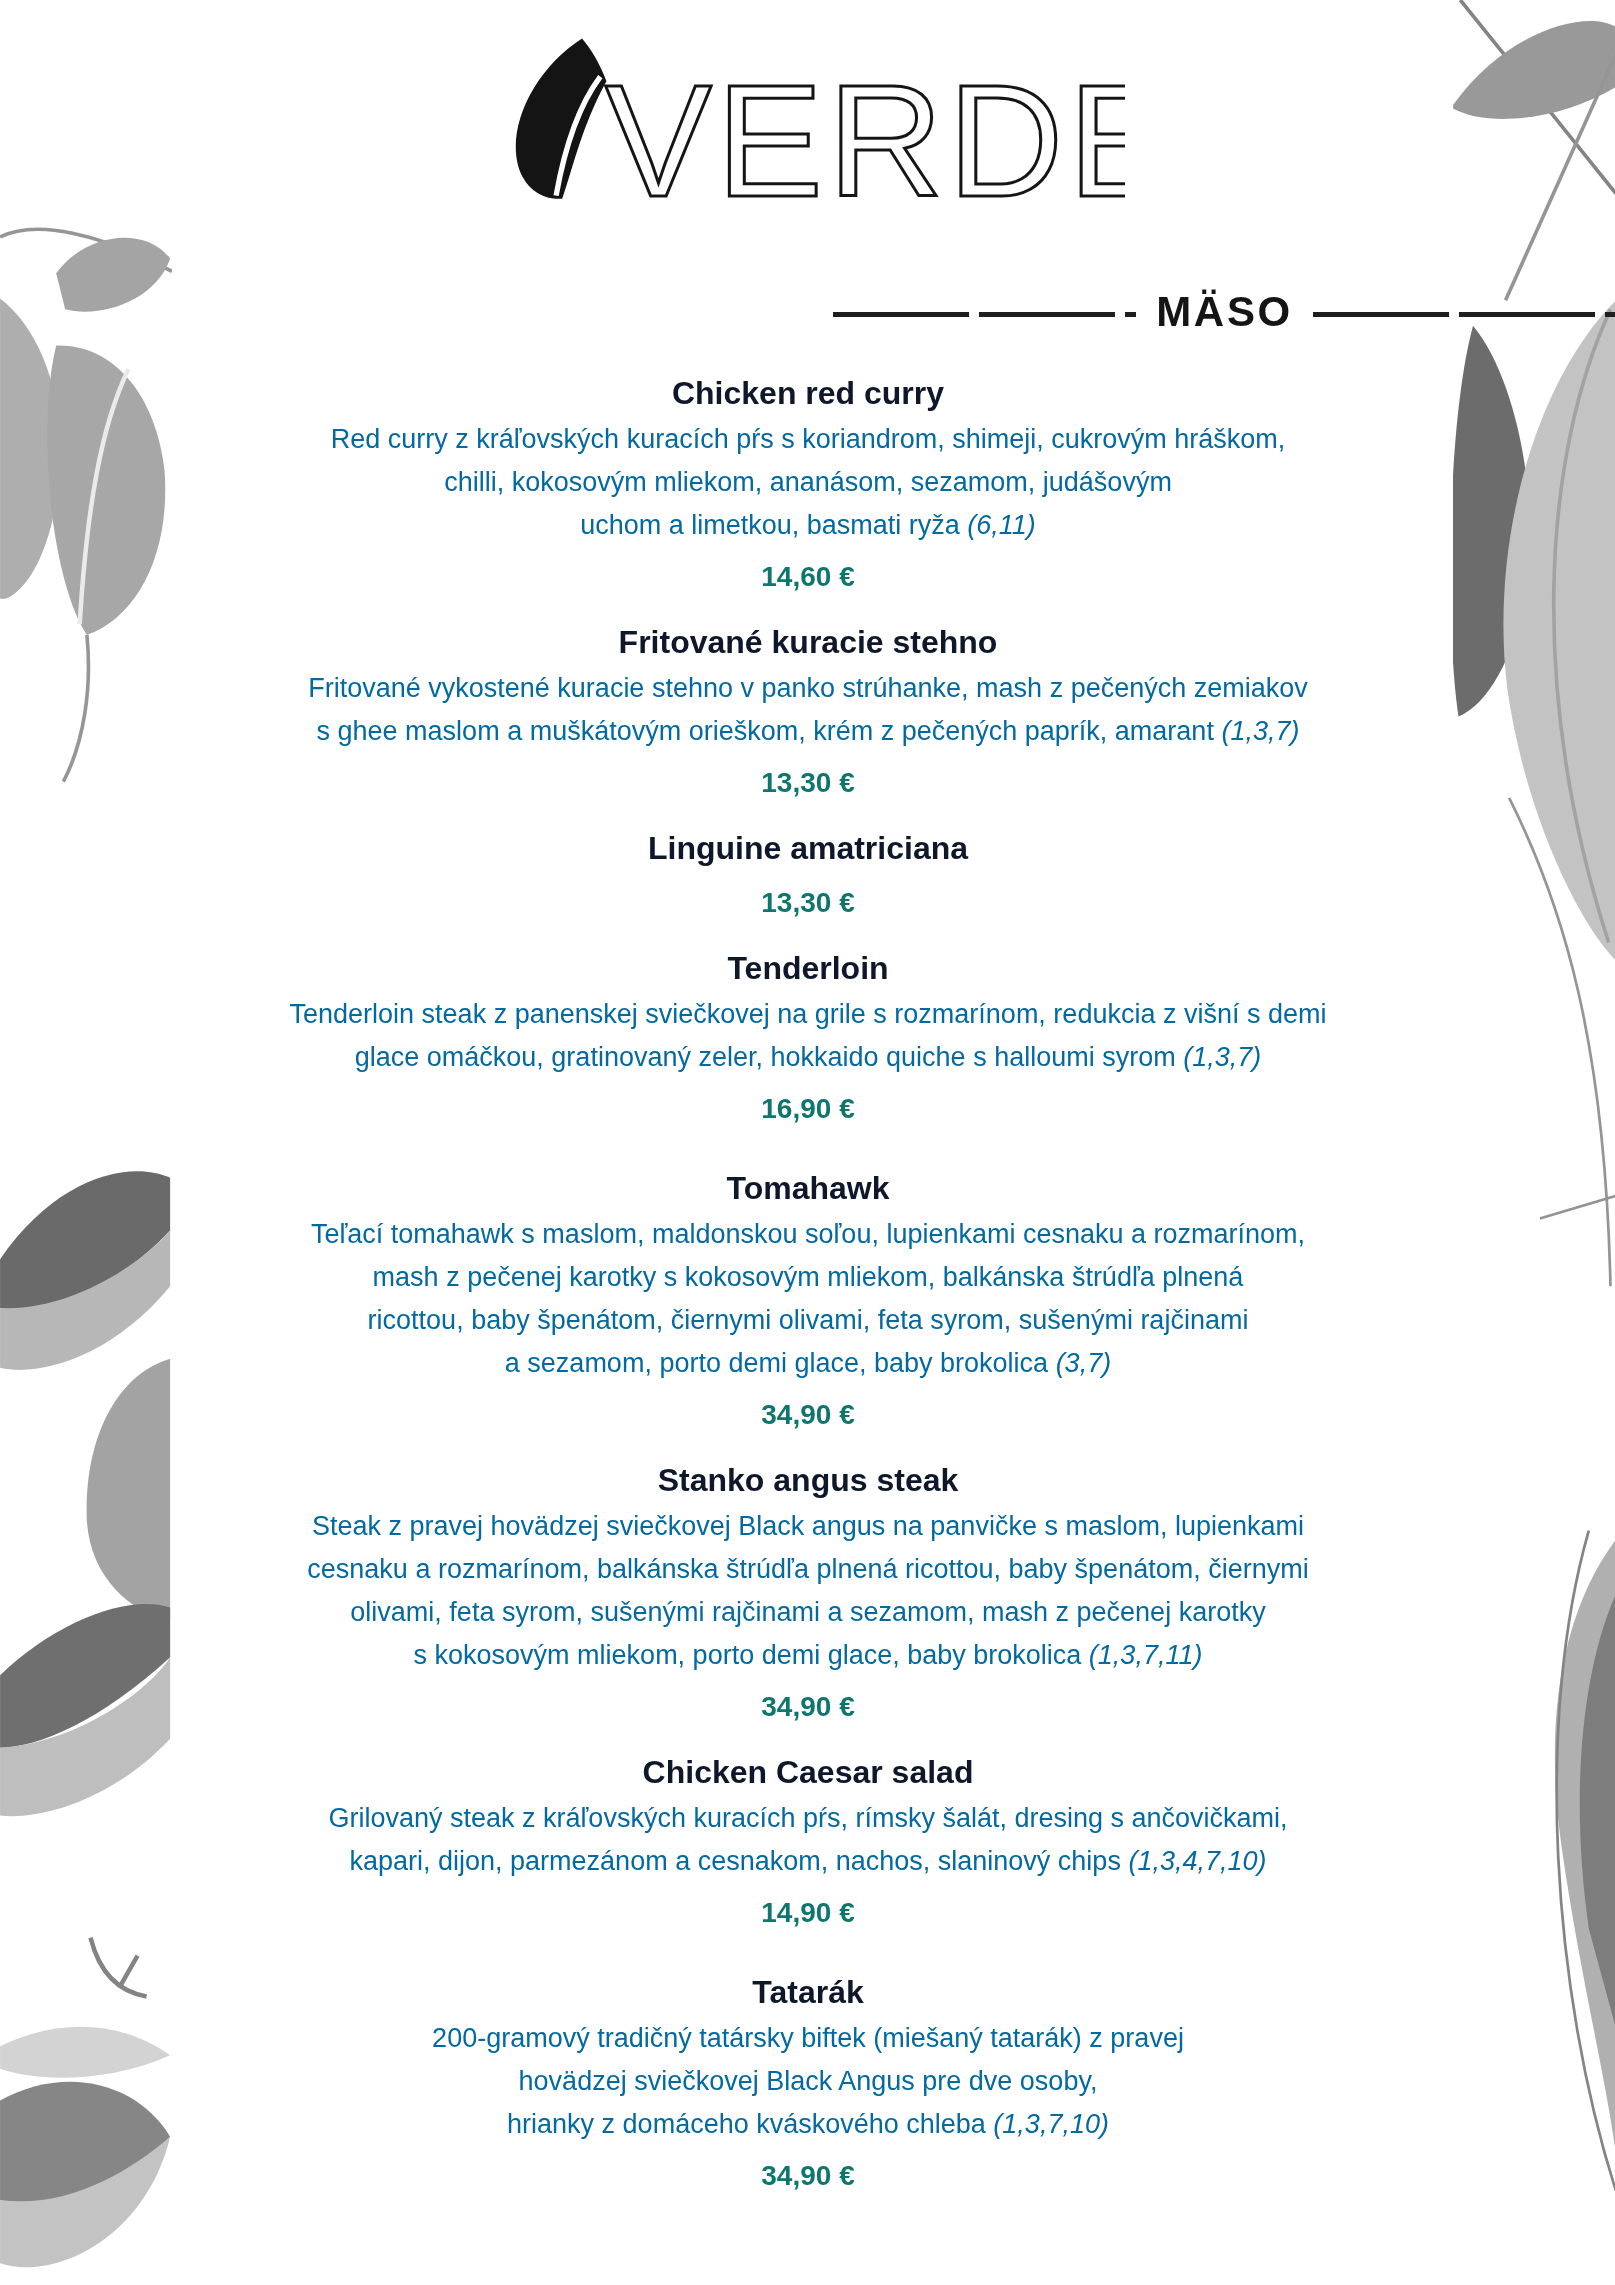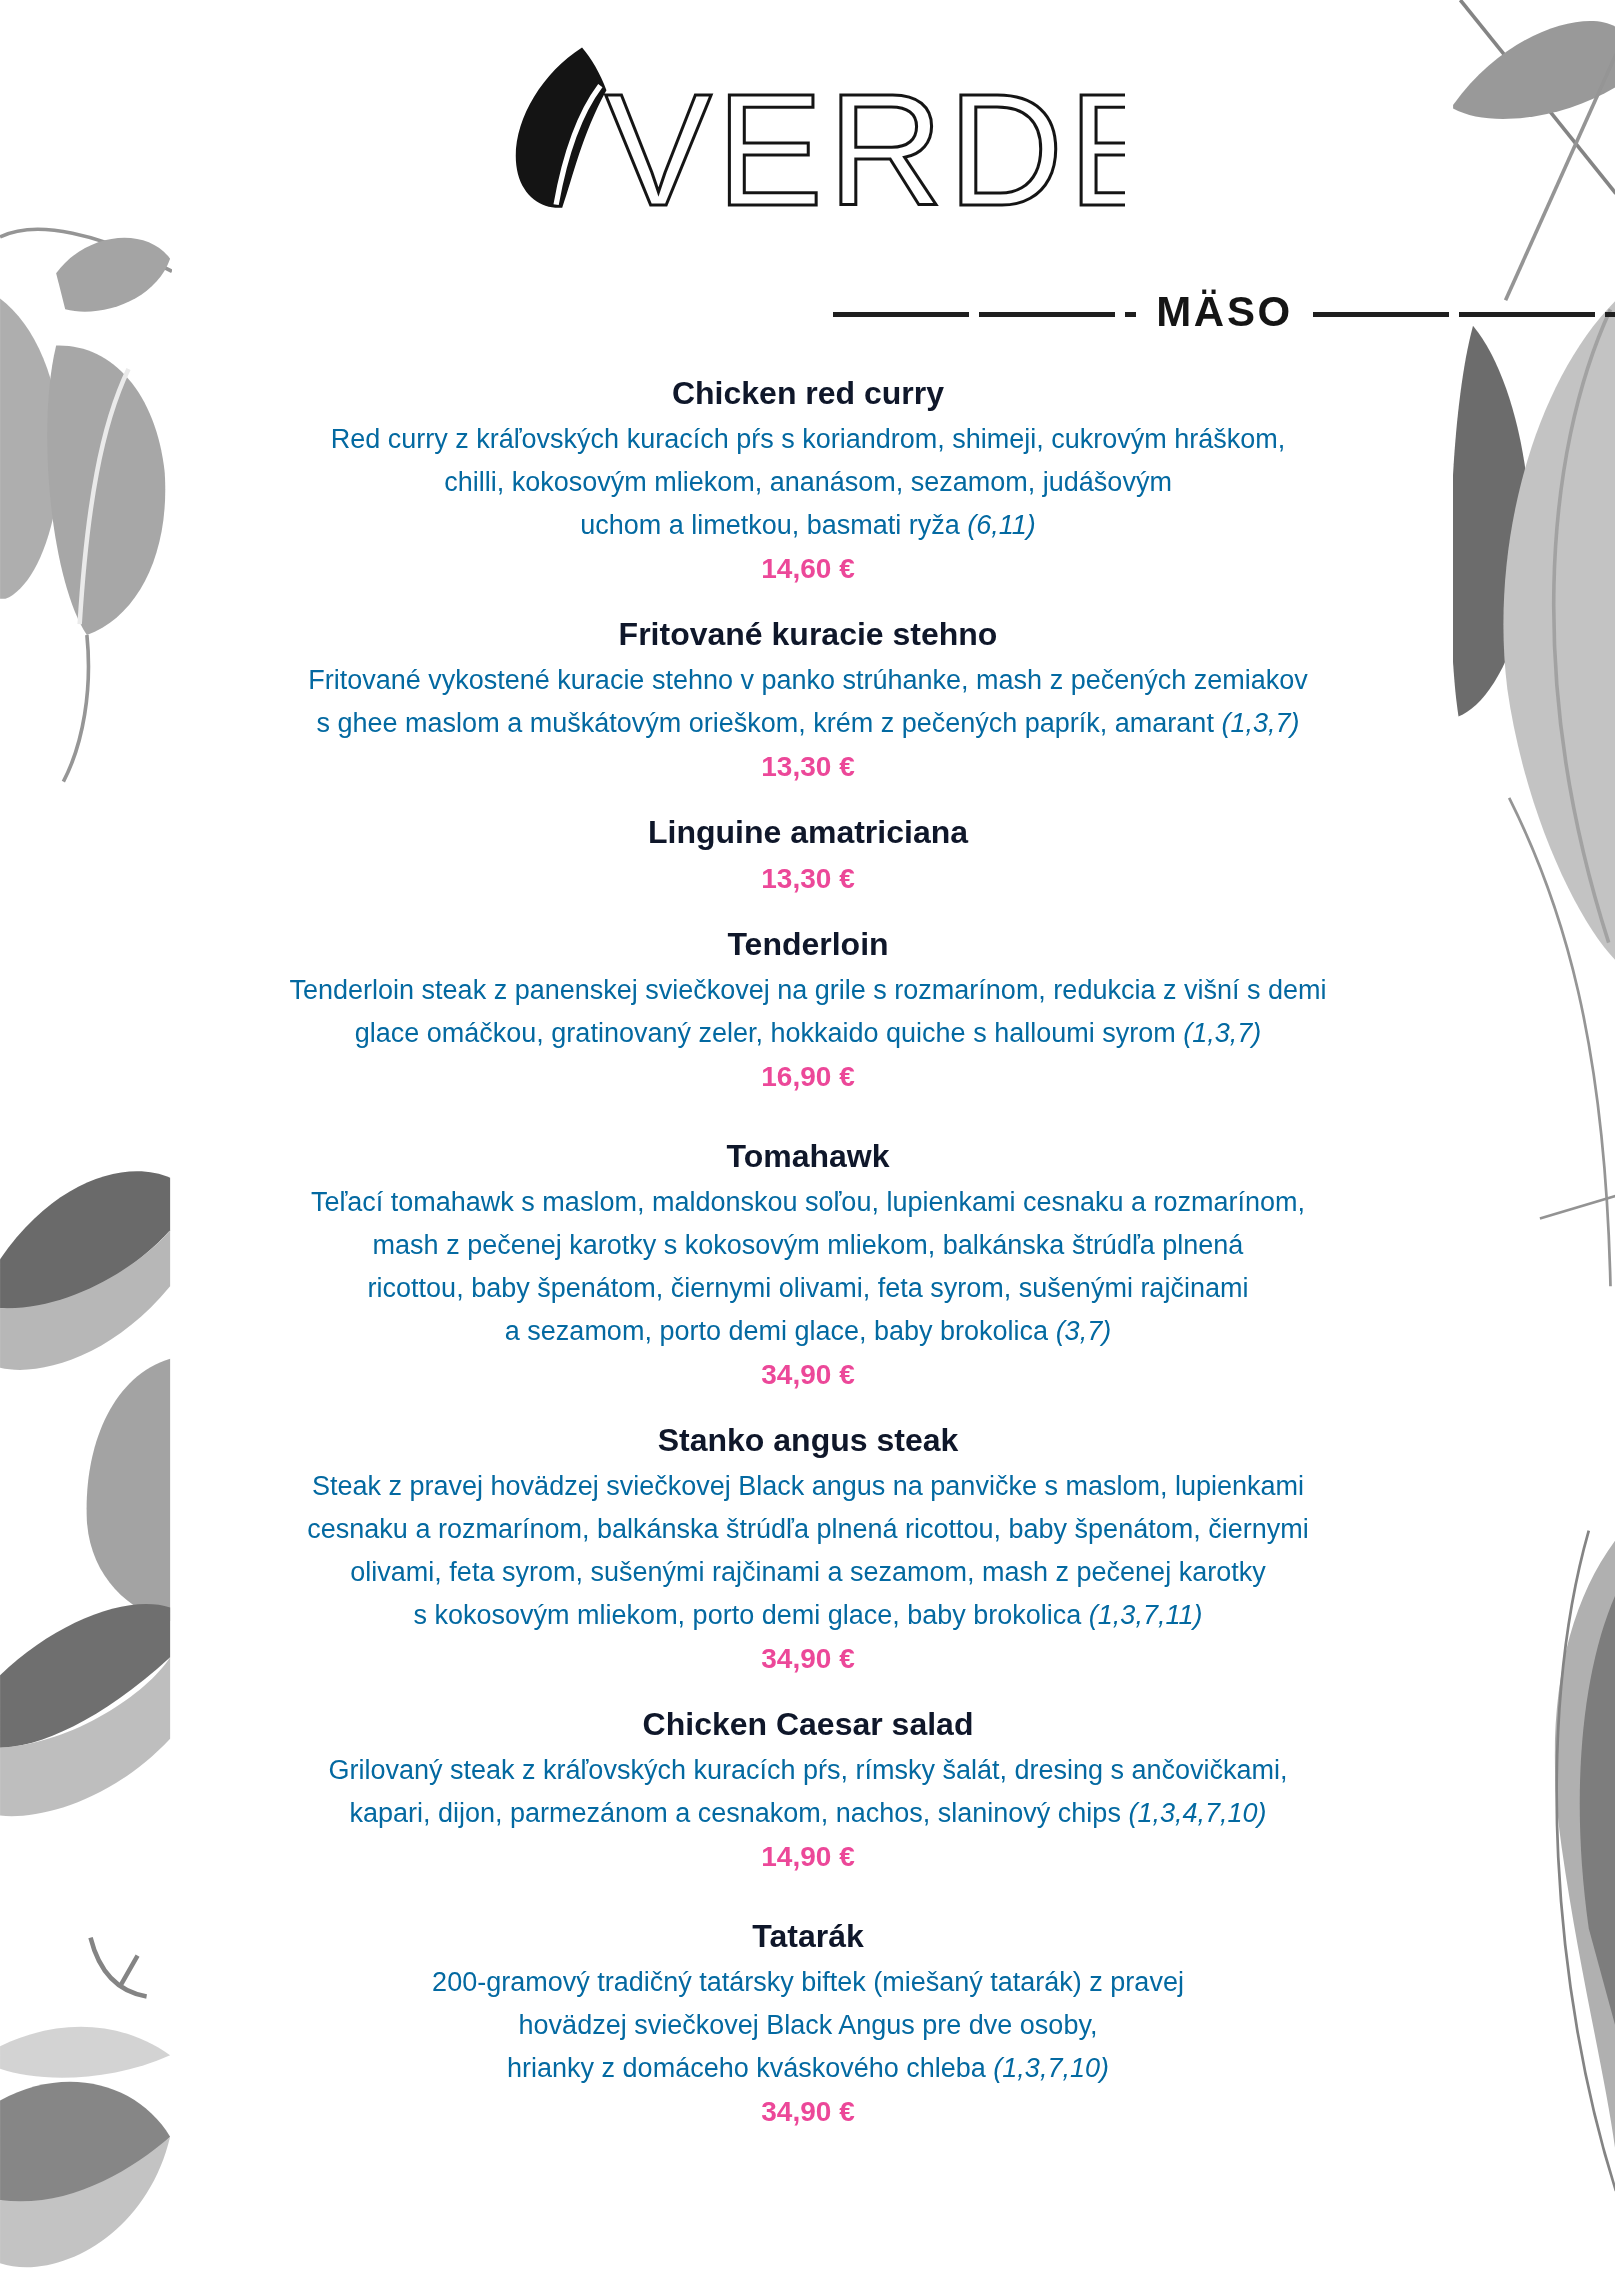--- a/index.html
+++ b/index.html
@@ -14,21 +14,21 @@
   }
   
   .deco{position:absolute;top:0;pointer-events:none;z-index:0;}
   .deco-left{left:0;}
   .deco-right{right:0;}
 
   .content{position:relative;z-index:1;}
 
   
   .brand{
-    position:absolute;top:43px;left:0;width:100%;
+    position:absolute;top:34px;left:0;width:100%;
     display:flex;justify-content:center;z-index:1;
   }
   .logo-svg{display:block;}
 
   
   .section-header{
     position:absolute;top:288px;left:0;width:100%;
     display:flex;align-items:center;justify-content:flex-end;gap:20px;z-index:1;
   }
   .section-title{
@@ -47,21 +47,21 @@
   .dish{margin:0 0 20px 0;}
   .dish.spaced{margin-top:34px;}
   .dish-name{
     margin:0;font-size:32px;font-weight:700;line-height:49px;color:#0f172a;
   }
   .dish-desc{
     margin:0;font-size:27px;line-height:43px;white-space:pre-line;color:#0369a1;
   }
   .dish-desc em{font-style:italic;}
   .dish-price{
-    margin:0;font-size:28px;font-weight:700;line-height:43px;color:#ec4899;
+    margin:8px;font-size:28px;font-weight:700;line-height:43px;color:#0f766e;
   }
 </style>
 </head>
 <body>
 
 <div class="page">
 
   <svg class="deco deco-left" width="172" height="2285" viewBox="0 0 190 2526" xmlns="http://www.w3.org/2000/svg">
     <g opacity="0.9">
       <path d="M190,300 C110,258 40,242 0,262" stroke="#8a8a8a" stroke-width="4" fill="none"></path>

